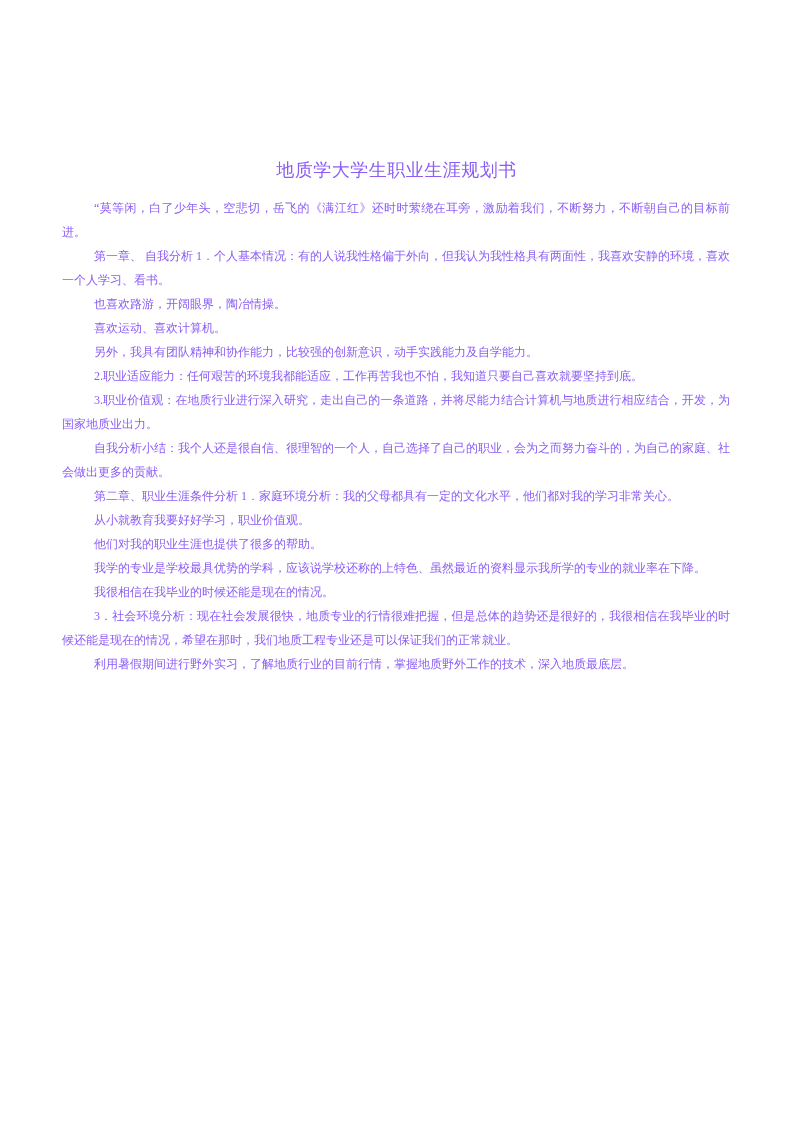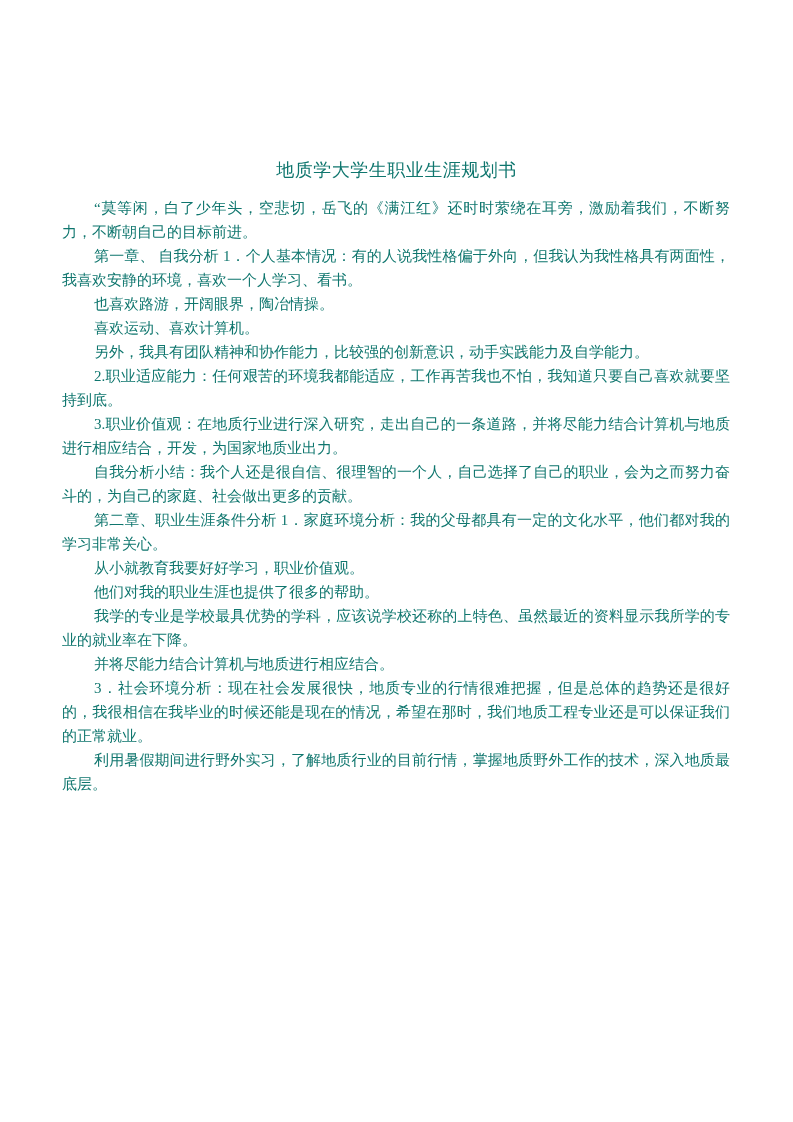--- a/index.html
+++ b/index.html
@@ -7,36 +7,36 @@
     padding: 0;
     background: #ffffff;
   }
   .page {
     position: relative;
     width: 793px;
     height: 1122px;
     background: #ffffff;
     overflow: hidden;
     font-family: "Liberation Serif", "DejaVu Serif", serif;
-    color: #0f766e;
+    color: #8b5cf6;
   }
   .doc-title {
     margin: 0;
     padding-top: 158px;
     text-align: center;
     font-size: 18px;
     line-height: 24px;
     font-weight: normal;
     letter-spacing: 0.5px;
   }
   .doc-body {
     margin-top: 14px;
     padding-left: 62px;
     padding-right: 63px;
-    font-size: 15px;
+    font-size: 12px;
     line-height: 24px;
     text-align: justify;
   }
   .doc-body p {
     margin: 0;
     padding: 0;
     text-indent: 32px;
     word-break: break-all;
   }
 </style>
@@ -51,17 +51,17 @@
       <p>也喜欢路游，开阔眼界，陶冶情操。</p>
       <p>喜欢运动、喜欢计算机。</p>
       <p>另外，我具有团队精神和协作能力，比较强的创新意识，动手实践能力及自学能力。</p>
       <p>2.职业适应能力：任何艰苦的环境我都能适应，工作再苦我也不怕，我知道只要自己喜欢就要坚持到底。</p>
       <p>3.职业价值观：在地质行业进行深入研究，走出自己的一条道路，并将尽能力结合计算机与地质进行相应结合，开发，为国家地质业出力。</p>
       <p>自我分析小结：我个人还是很自信、很理智的一个人，自己选择了自己的职业，会为之而努力奋斗的，为自己的家庭、社会做出更多的贡献。</p>
       <p>第二章、职业生涯条件分析 1．家庭环境分析：我的父母都具有一定的文化水平，他们都对我的学习非常关心。</p>
       <p>从小就教育我要好好学习，职业价值观。</p>
       <p>他们对我的职业生涯也提供了很多的帮助。</p>
       <p>我学的专业是学校最具优势的学科，应该说学校还称的上特色、虽然最近的资料显示我所学的专业的就业率在下降。</p>
-      <p>并将尽能力结合计算机与地质进行相应结合。</p>
+      <p>我很相信在我毕业的时候还能是现在的情况。</p>
       <p>3．社会环境分析：现在社会发展很快，地质专业的行情很难把握，但是总体的趋势还是很好的，我很相信在我毕业的时候还能是现在的情况，希望在那时，我们地质工程专业还是可以保证我们的正常就业。</p>
       <p>利用暑假期间进行野外实习，了解地质行业的目前行情，掌握地质野外工作的技术，深入地质最底层。</p>
     </div>
 </div>
 
 </body></html>

